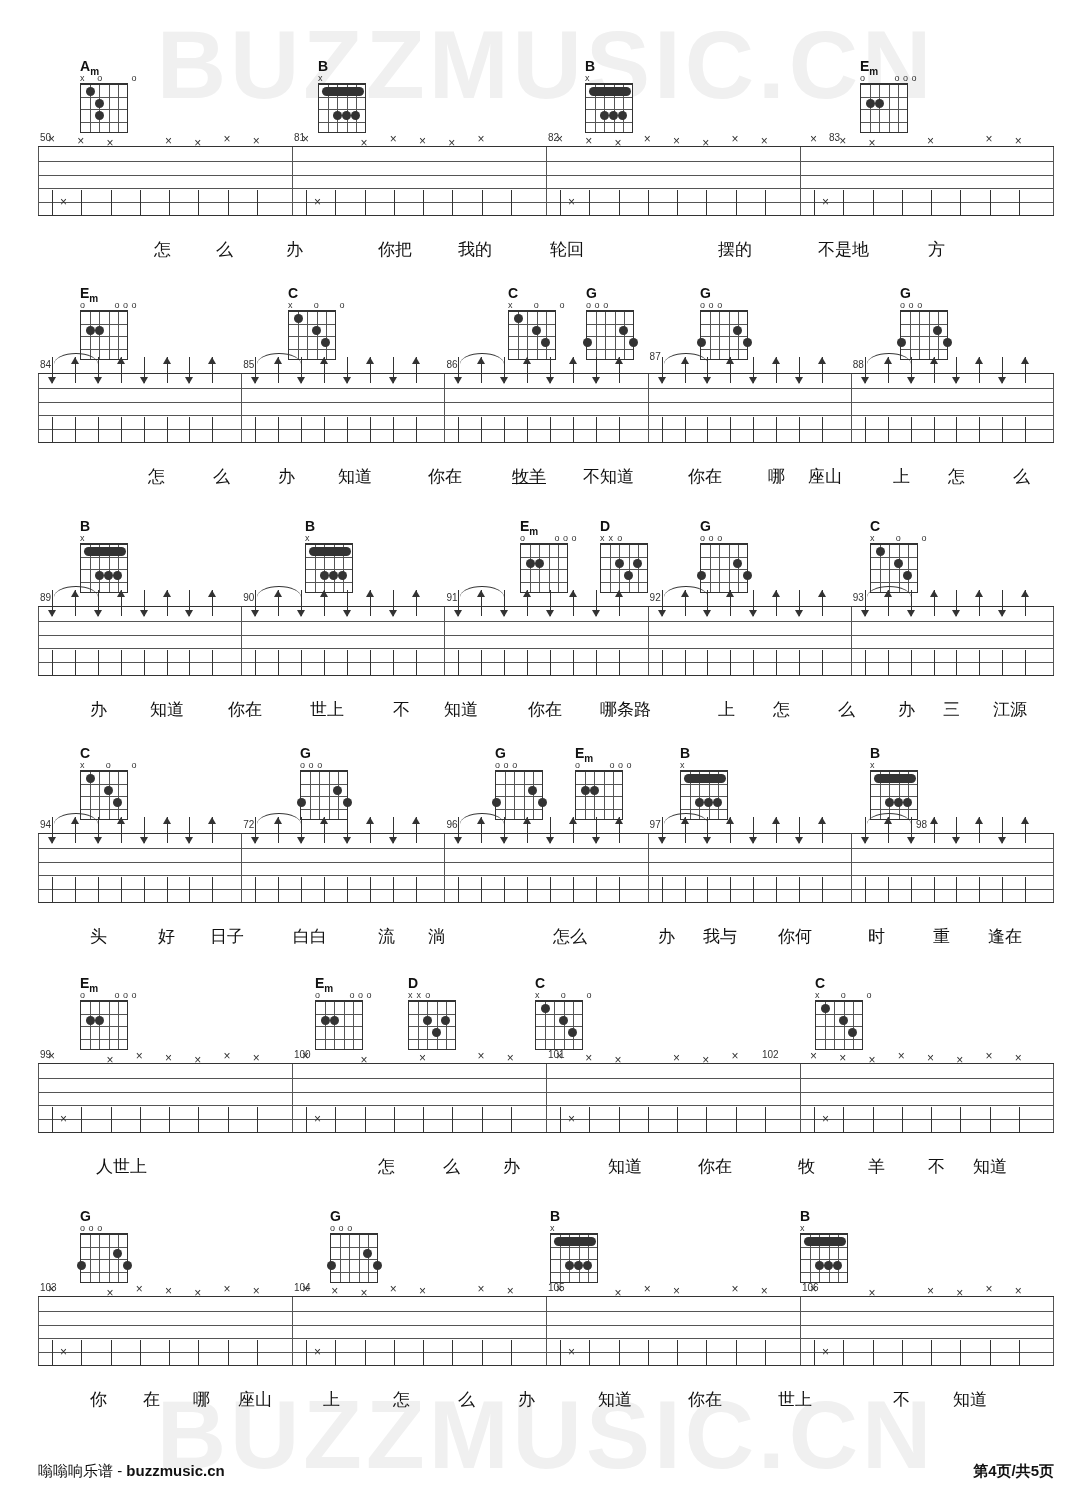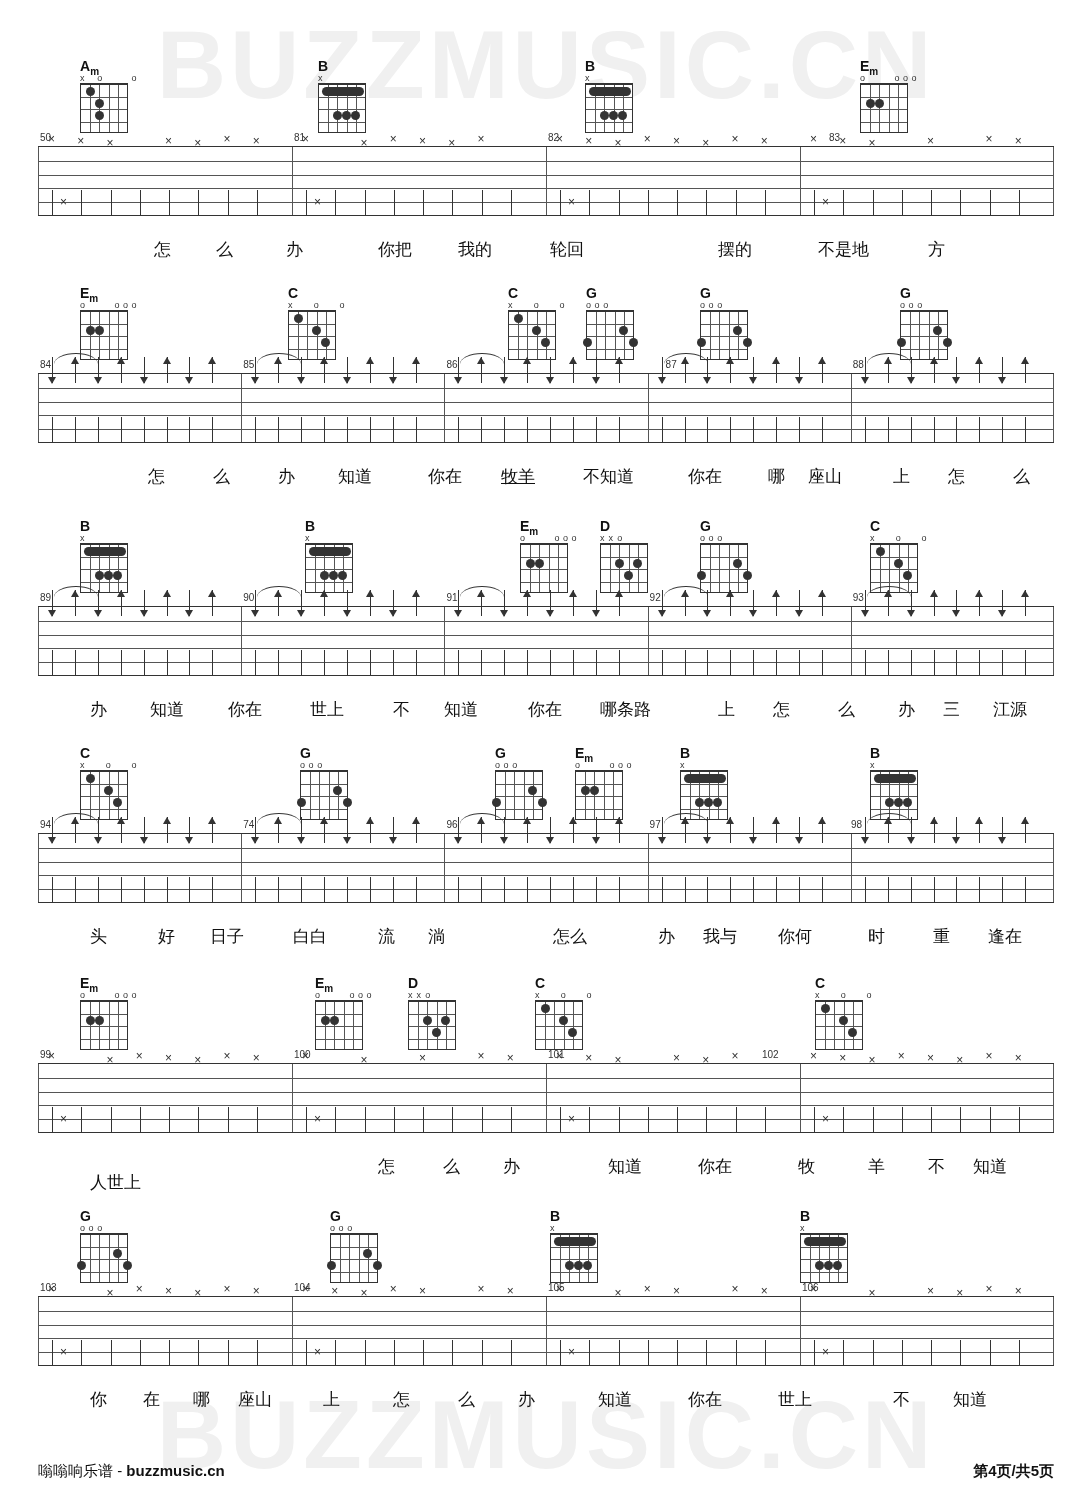--- a/index.html
+++ b/index.html
@@ -408,21 +408,21 @@
         <div class="bar" style="left: 0px;"></div>
         <div class="bar" style="left: 203.2px;"></div>
         <div class="bar" style="left: 406.4px;"></div>
         <div class="bar" style="left: 609.6px;"></div>
         <div class="bar" style="left: 812.8px;"></div>
         <div class="bar" style="left: 1015px;"></div>
       </div>
       <div class="measnum" style="left: 2px; top: 74px;">84</div>
       <div class="measnum" style="left: 205.2px; top: 74px;">85</div>
       <div class="measnum" style="left: 408.4px; top: 74px;">86</div>
-      <div class="measnum" style="left: 611.6px; top: 74px; margin-left: 16px;">87</div>
+      <div class="measnum" style="left: 611.6px; top: 66px;">87</div>
       <div class="measnum" style="left: 814.8px; top: 74px;">88</div>
       <div class="down" style="position: absolute; left: 10px; top: 72px; height: 30px;">
         <div class="stem" style="left: 4px; top: 0px; height: 26px;"></div>
         <div class="arrowhead" style="left: 0px; top: 20px;"></div>
       </div>
       <div class="stem" style="left: 14px; top: 132px; height: 26px;"></div>
       <div class="up" style="position: absolute; left: 32.9px; top: 72px; height: 30px;">
         <div class="stem" style="left: 4px; top: 0px; height: 26px;"></div>
         <div class="arrowhead" style="left: 0px; top: 0px;"></div>
       </div>
@@ -621,21 +621,21 @@
         <div class="arrowhead" style="left: 0px; top: 0px;"></div>
       </div>
       <div class="stem" style="left: 987.1px; top: 132px; height: 26px;"></div>
       <div class="slur" style="left: 828.8px; top: 68px; width: 44px;"></div>
       <div class="lyrics" style="top: 180px;">
         <span style="left: 110px;">怎</span>
         <span style="left: 175px;">么</span>
         <span style="left: 240px;">办</span>
         <span style="left: 300px;">知道</span>
         <span style="left: 390px;">你在</span>
-        <span style="left: 463px; text-decoration: underline;">牧羊</span>
+        <span style="left: 474px; text-decoration: underline;">牧羊</span>
         <span style="left: 545px;">不知道</span>
         <span style="left: 650px;">你在</span>
         <span style="left: 730px;">哪</span>
         <span style="left: 770px;">座山</span>
         <span style="left: 855px;">上</span>
         <span style="left: 910px;">怎</span>
         <span style="left: 975px;">么</span>
       </div>
     </div>
     <div class="system" style="top: 518px;">
@@ -1121,24 +1121,24 @@
         <div class="line" style="top: 41.4px;"></div>
         <div class="line" style="top: 55.2px;"></div>
         <div class="bar" style="left: 0px;"></div>
         <div class="bar" style="left: 203.2px;"></div>
         <div class="bar" style="left: 406.4px;"></div>
         <div class="bar" style="left: 609.6px;"></div>
         <div class="bar" style="left: 812.8px;"></div>
         <div class="bar" style="left: 1015px;"></div>
       </div>
       <div class="measnum" style="left: 2px; top: 74px;">94</div>
-      <div class="measnum" style="left: 205.2px; top: 74px;">74</div>
+      <div class="measnum" style="left: 205.2px; top: 74px;">72</div>
       <div class="measnum" style="left: 408.4px; top: 74px;">96</div>
       <div class="measnum" style="left: 611.6px; top: 74px;">97</div>
-      <div class="measnum" style="left: 781px; top: 74px; margin-left: 32px;">98</div>
+      <div class="measnum" style="left: 846px; top: 74px; margin-left: 32px;">98</div>
       <div class="down" style="position: absolute; left: 10px; top: 72px; height: 30px;">
         <div class="stem" style="left: 4px; top: 0px; height: 26px;"></div>
         <div class="arrowhead" style="left: 0px; top: 20px;"></div>
       </div>
       <div class="stem" style="left: 14px; top: 132px; height: 26px;"></div>
       <div class="up" style="position: absolute; left: 32.9px; top: 72px; height: 30px;">
         <div class="stem" style="left: 4px; top: 0px; height: 26px;"></div>
         <div class="arrowhead" style="left: 0px; top: 0px;"></div>
       </div>
       <div class="stem" style="left: 36.9px; top: 132px; height: 26px;"></div>
@@ -1525,21 +1525,21 @@
       <div class="stem" style="left: 922.25px; top: 132px; height: 26px;"></div>
       <div class="xmark" style="left: 947.5px; top: 75px;">×</div>
       <div class="stem" style="left: 951.5px; top: 132px; height: 26px;"></div>
       <div class="xmark" style="left: 976.75px; top: 77px;">×</div>
       <div class="stem" style="left: 980.75px; top: 132px; height: 26px;"></div>
       <div class="xmark" style="left: 22px; top: 138px;">×</div>
       <div class="xmark" style="left: 276px; top: 138px;">×</div>
       <div class="xmark" style="left: 530px; top: 138px;">×</div>
       <div class="xmark" style="left: 784px; top: 138px;">×</div>
       <div class="lyrics" style="top: 180px;">
-        <span style="left: 52px; margin-top: 16px;">人世上</span>
+        <span style="left: 58px;">人世上</span>
         <span style="left: 340px;">怎</span>
         <span style="left: 405px;">么</span>
         <span style="left: 465px;">办</span>
         <span style="left: 570px;">知道</span>
         <span style="left: 660px;">你在</span>
         <span style="left: 760px;">牧</span>
         <span style="left: 830px;">羊</span>
         <span style="left: 890px;">不</span>
         <span style="left: 935px;">知道</span>
       </div>

